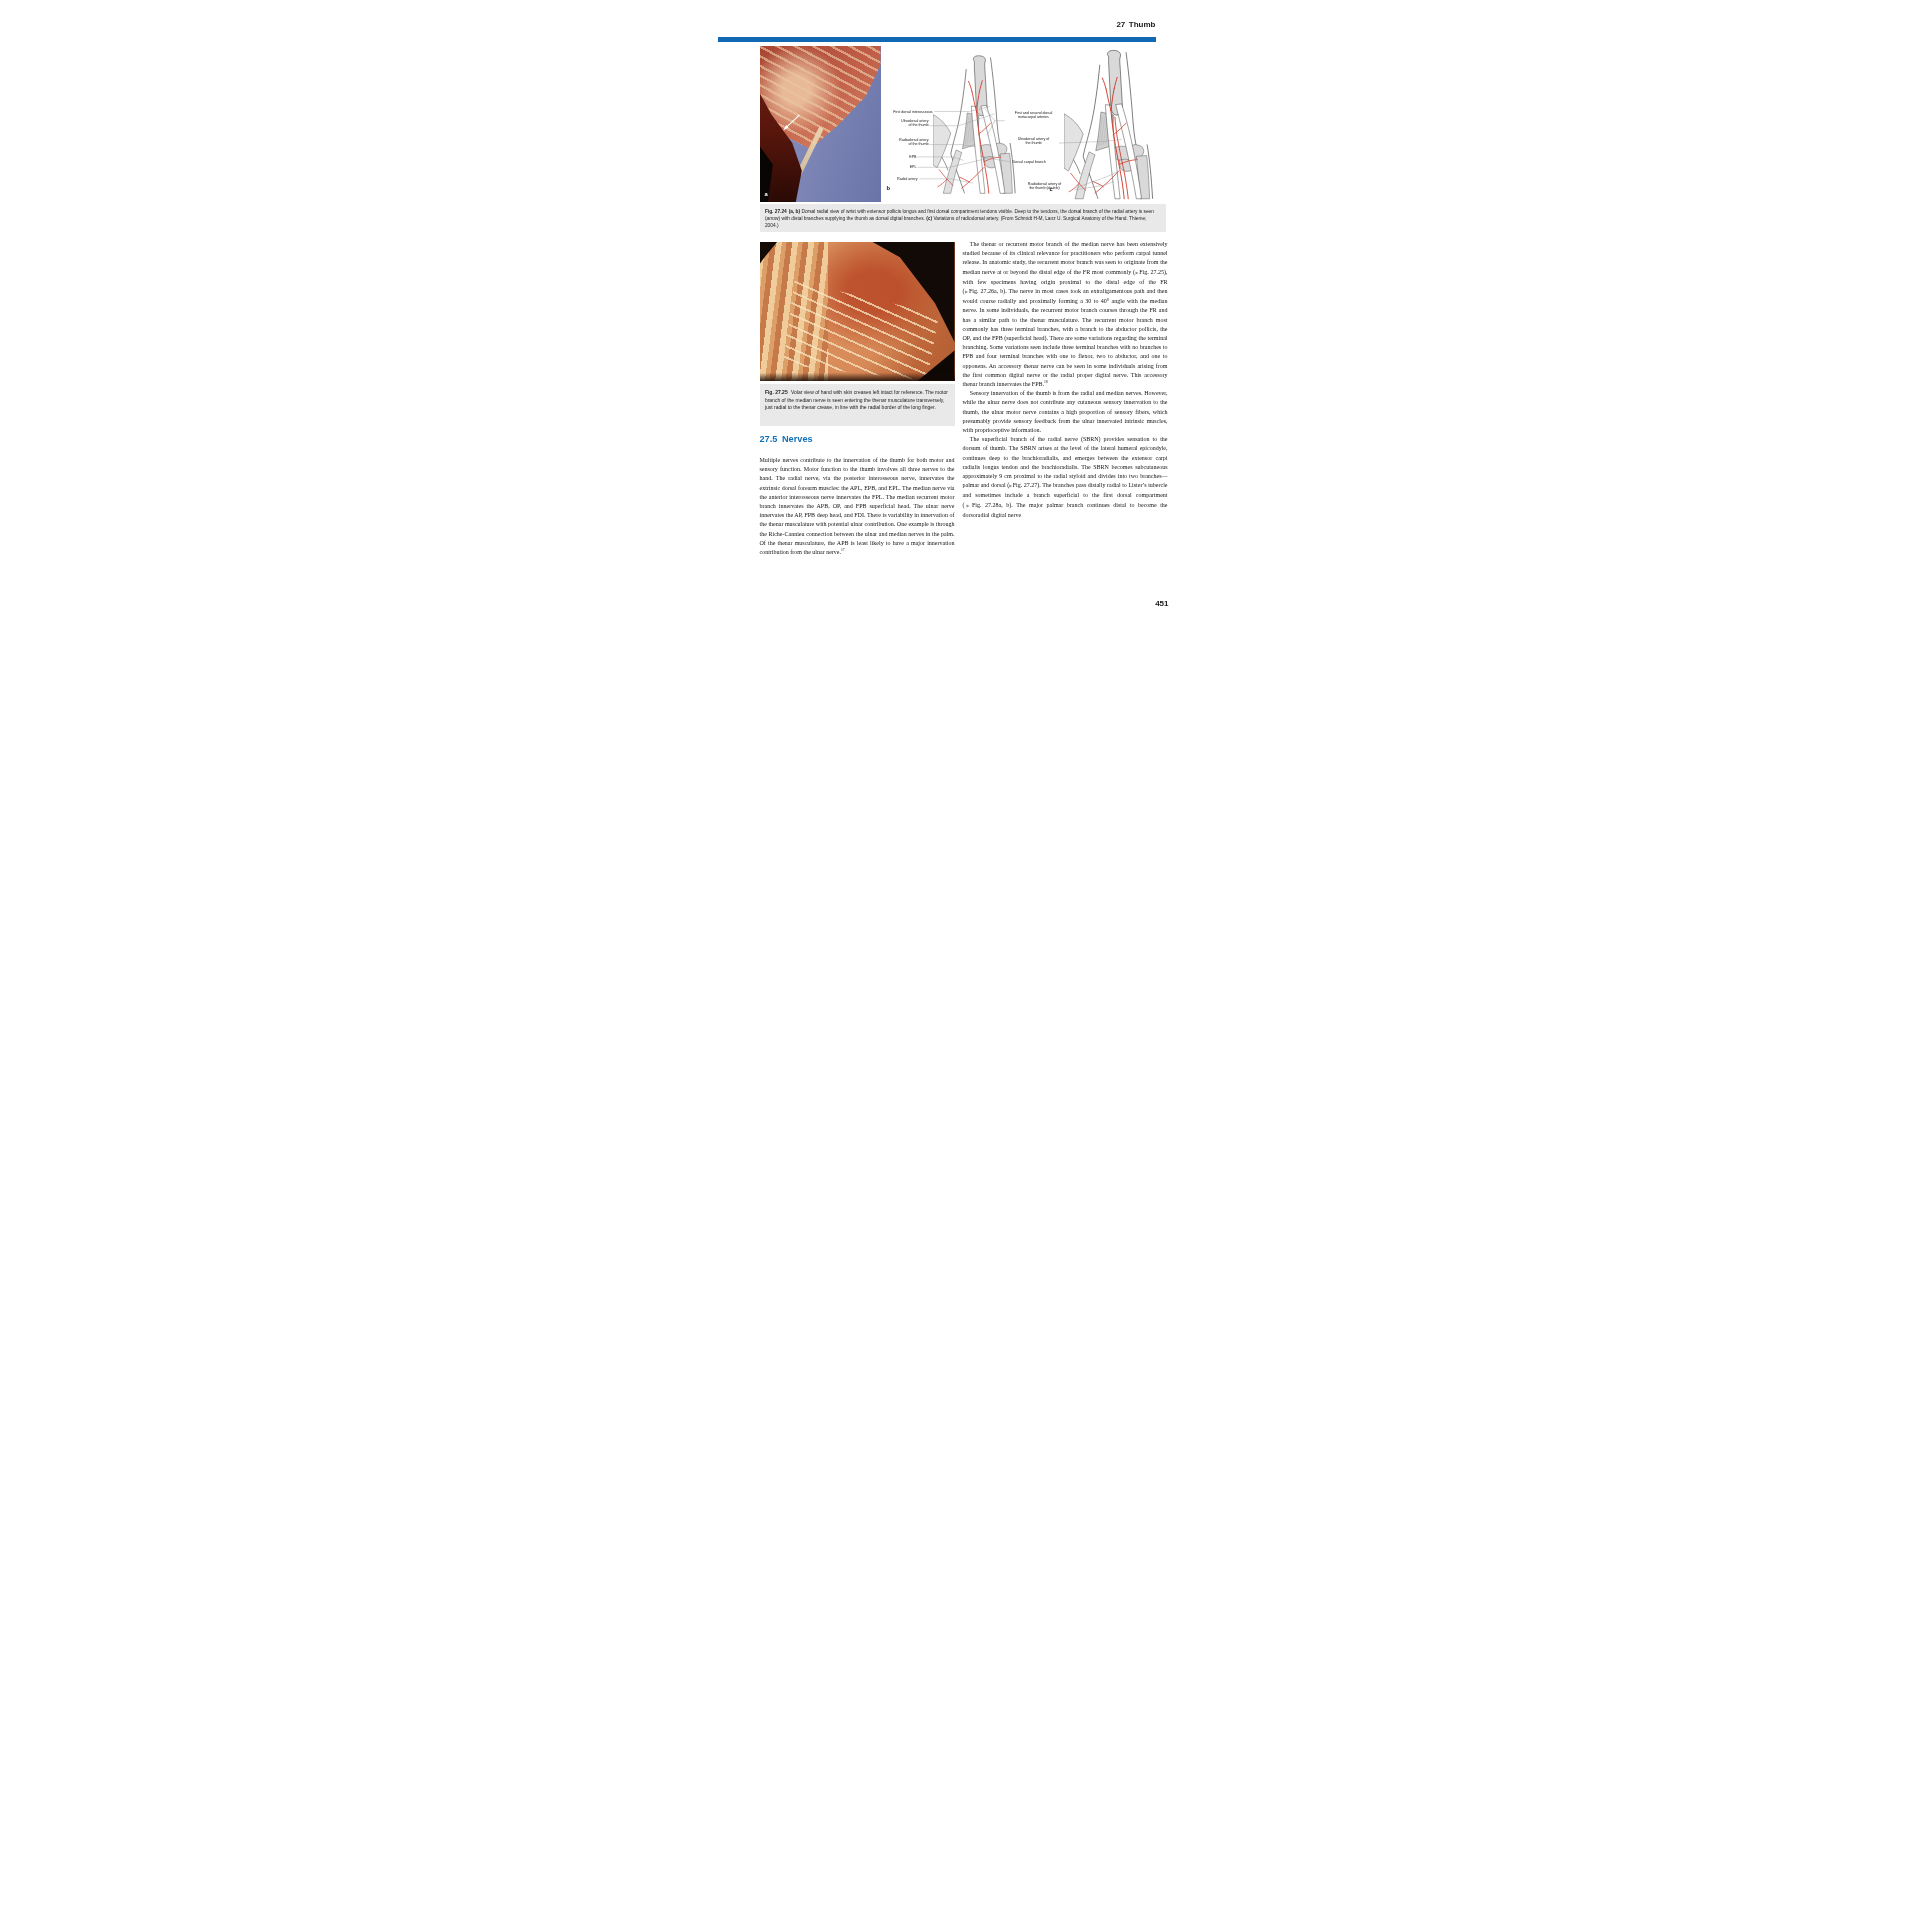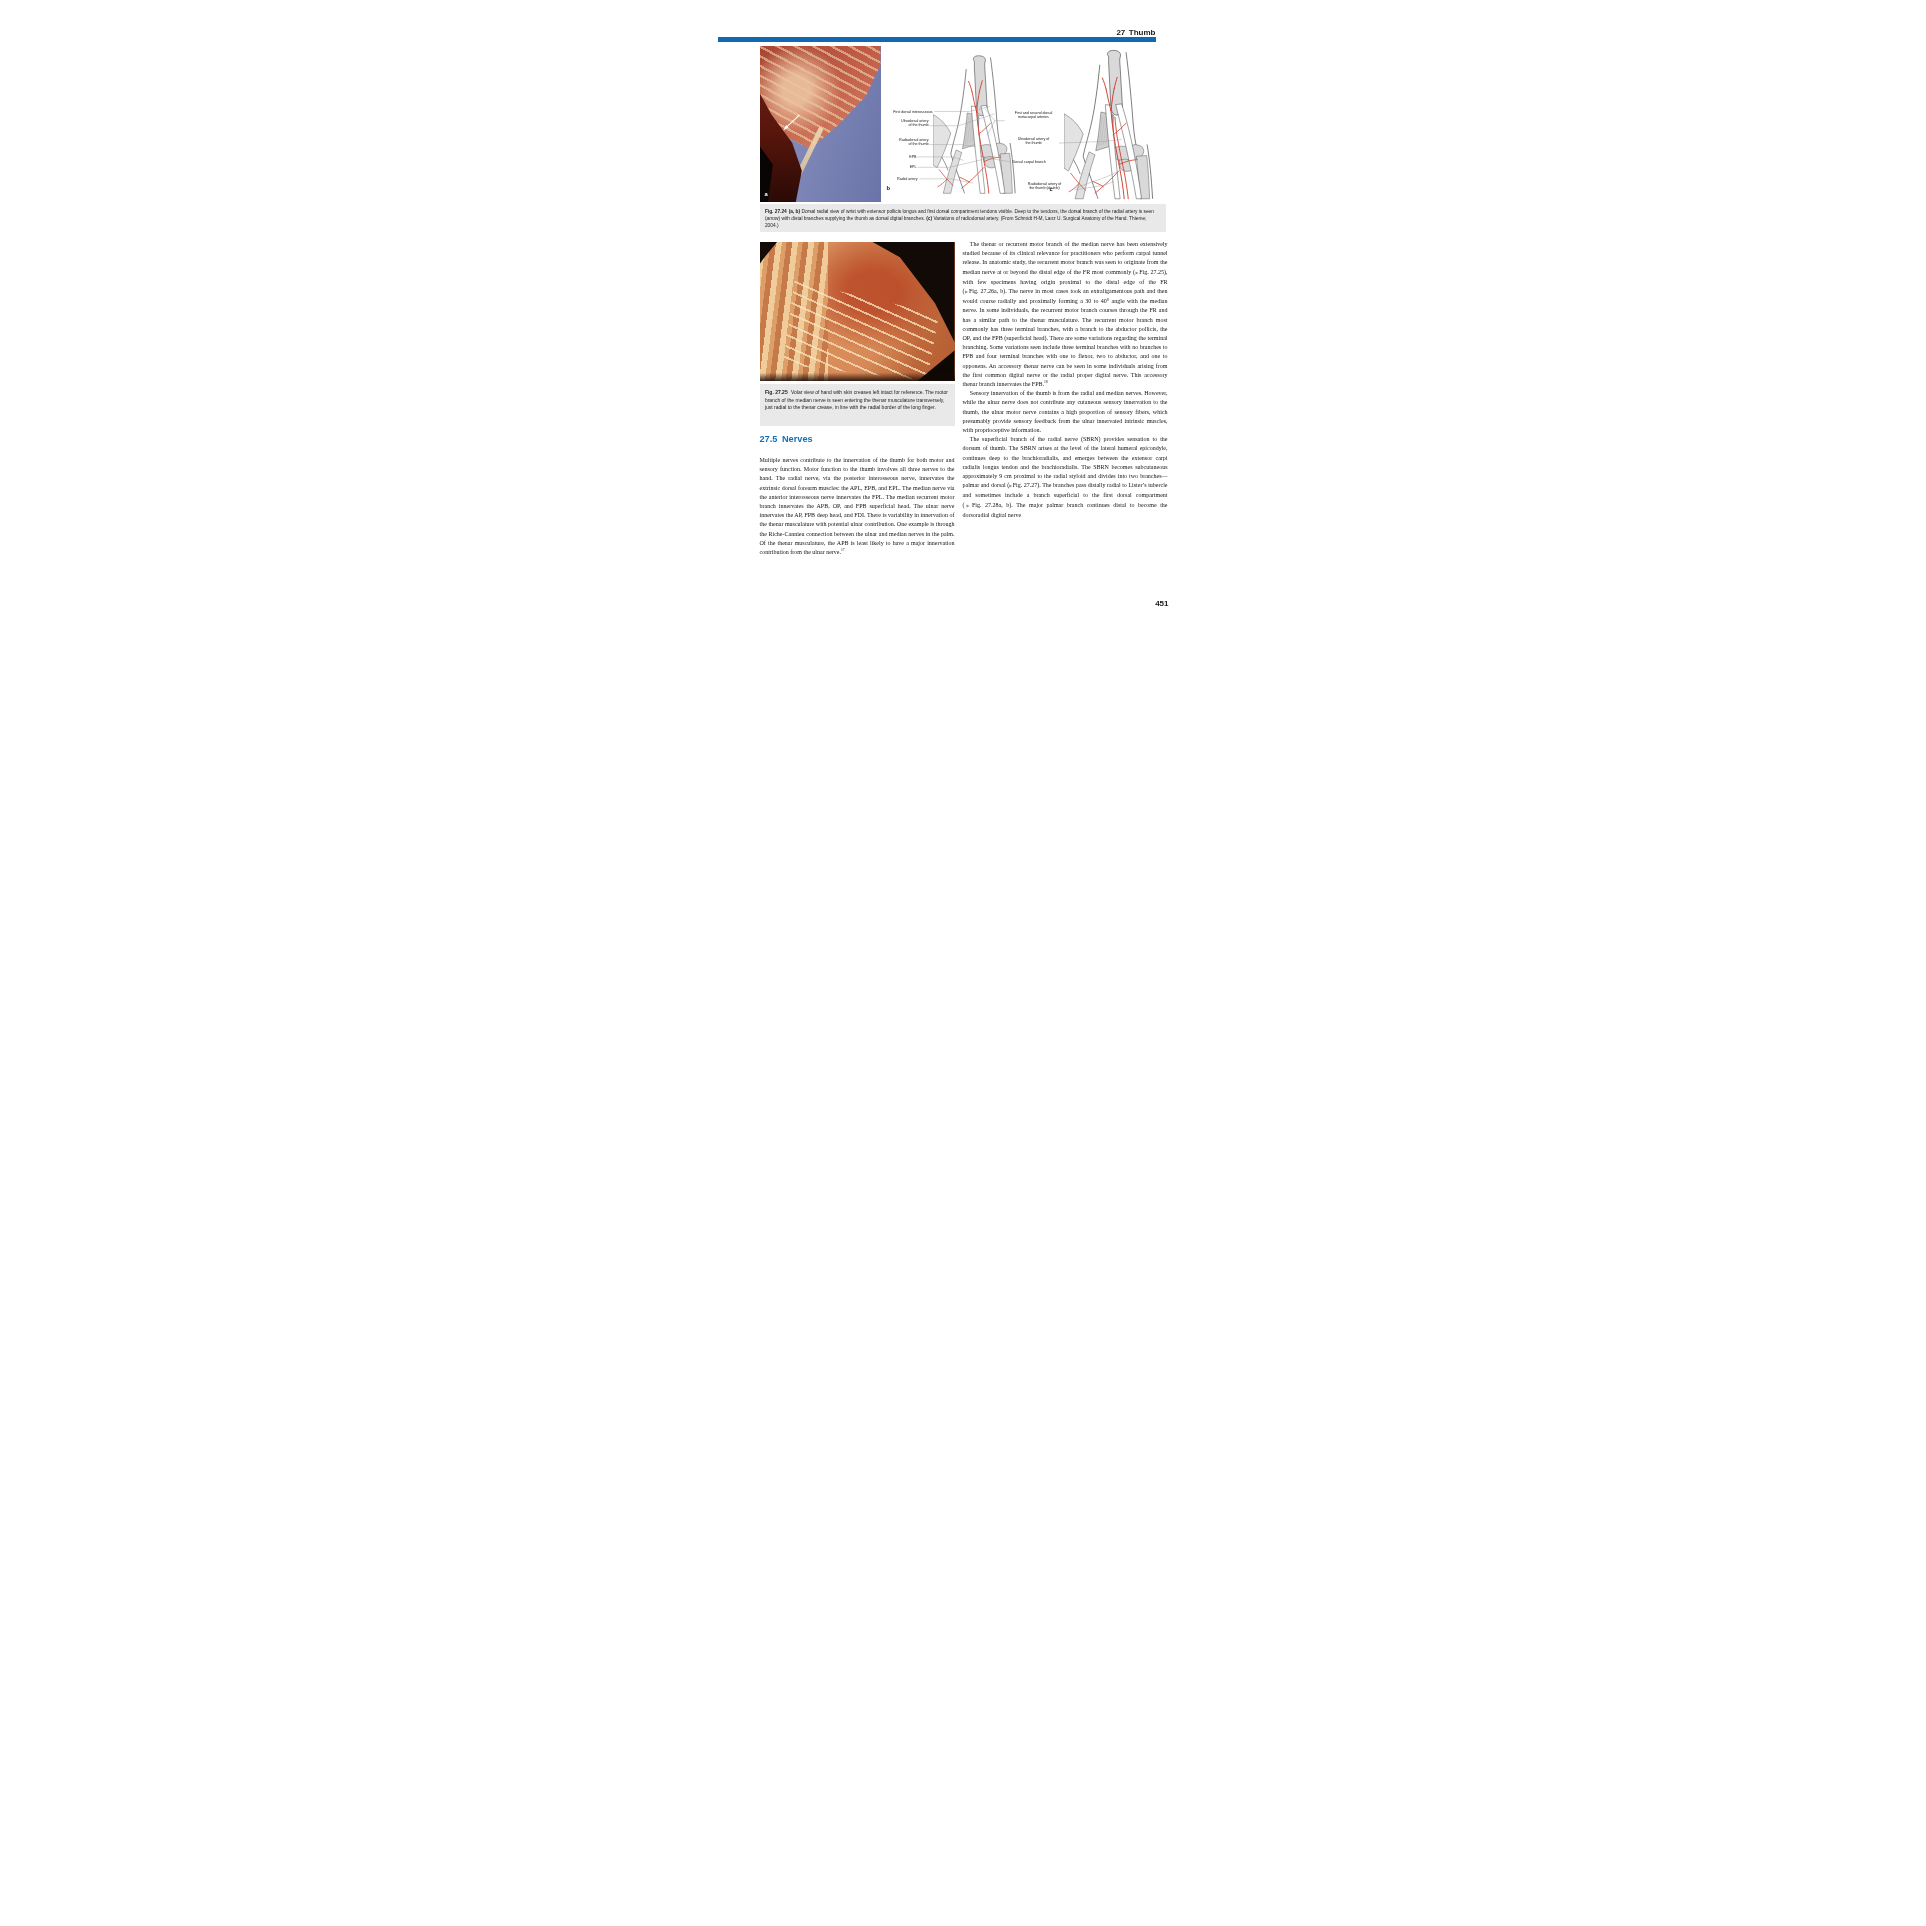--- a/index.html
+++ b/index.html
@@ -1,21 +1,21 @@
 <!DOCTYPE html>
 <html style="font-size:6.2px"><head>
 <meta charset="utf-8">
 <style>
   * { box-sizing: border-box; margin: 0; padding: 0; }
   html, body { background: #ffffff; }
   body { font-family: "Liberation Serif", "DejaVu Serif", serif; color: #111; }
   .page { position: relative; width: 491px; height: 636px; margin: 0 auto; background: #fff; overflow: hidden; }
 
   
-  .chapter-head { position: absolute; top: 28px; right: 53px; font-family: "Liberation Sans", "DejaVu Sans", sans-serif; font-weight: bold; font-size: 8px; color: #1a1a1a; letter-spacing: 0; }
+  .chapter-head { position: absolute; top: 20px; right: 53px; font-family: "Liberation Sans", "DejaVu Sans", sans-serif; font-weight: bold; font-size: 8px; color: #1a1a1a; letter-spacing: 0; }
   .chapter-head .num { margin-right: 3.5px; }
   .head-rule { position: absolute; left: 0; top: 37px; width: 438px; height: 5px; background: #1169b4; }
 
   
   .fig24 { position: absolute; left: 42px; top: 46px; width: 406px; height: 156px; background: #fff; overflow: hidden; }
   .panel-a { position: absolute; left: 0; top: 0; width: 121px; height: 156px; overflow: hidden;
              background: linear-gradient(105deg, #9098c2 0%, #7d86b6 45%, #6a74a8 100%); }
   .pa-layer { position: absolute; inset: 0; }
   .pa-flesh { clip-path: polygon(0 0, 100% 0, 100% 12%, 88% 32%, 66% 50%, 42% 66%, 22% 58%, 8% 42%, 0 30%);
               background:

